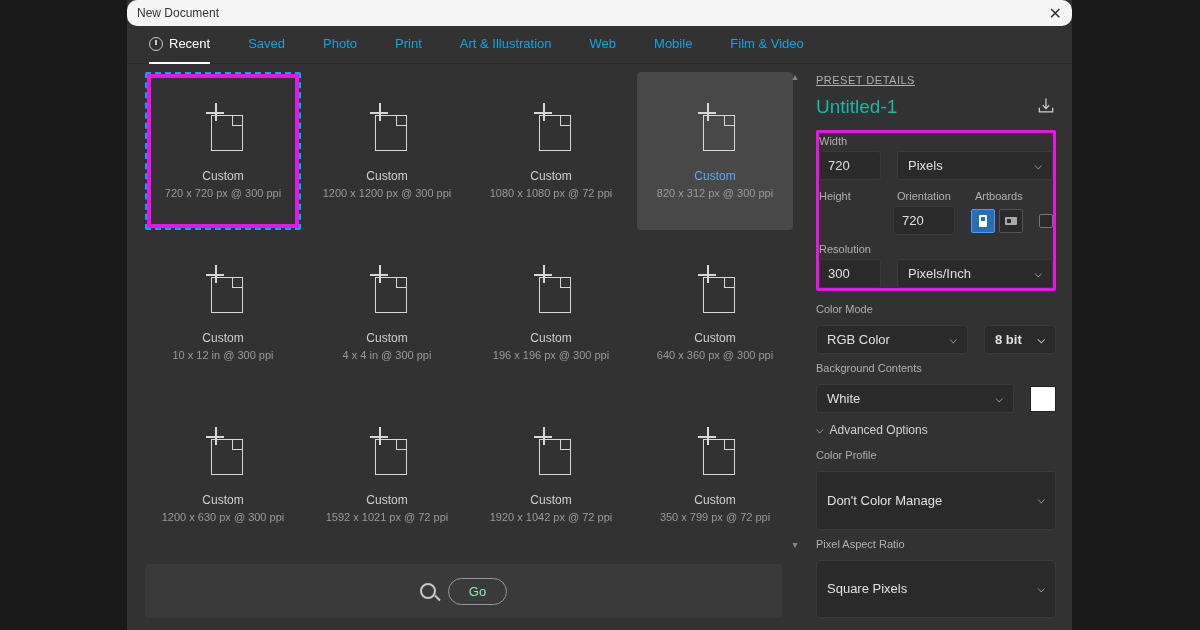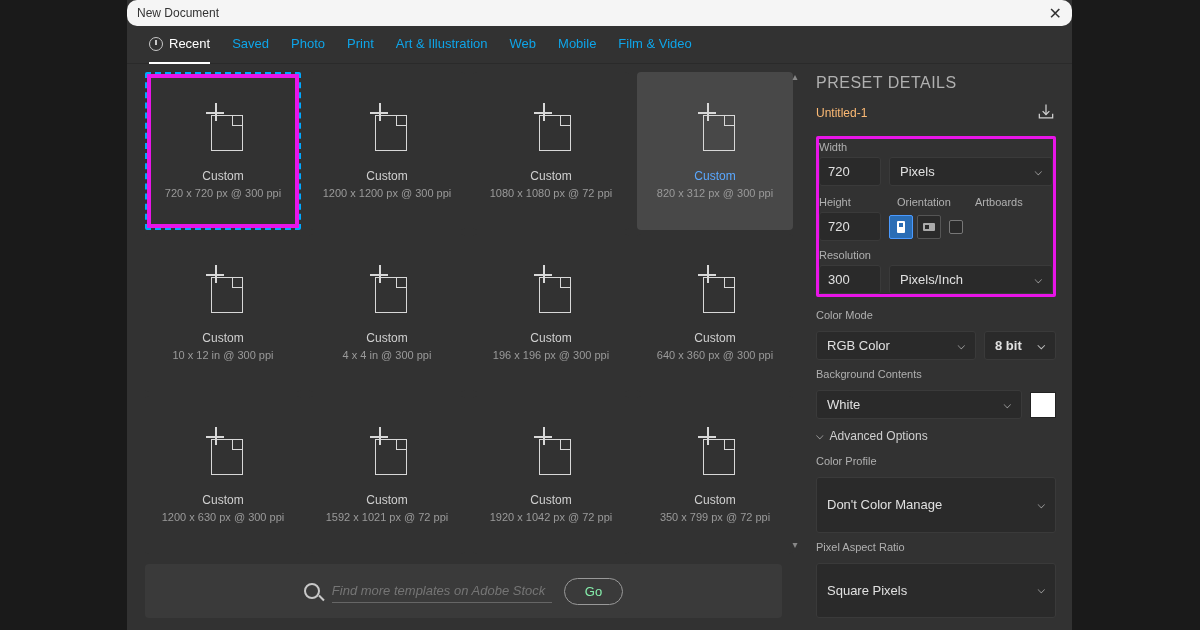--- a/index.html
+++ b/index.html
@@ -1,20 +1,20 @@
 <!DOCTYPE html>
 <html><head>
 <meta charset="utf-8">
 <style>
 * { box-sizing: border-box; margin: 0; padding: 0; font-family: -apple-system, "Segoe UI", sans-serif; }
 body { background: #1a1a1a; width: 1200px; height: 630px; overflow: hidden; }
 .dialog { position: absolute; left: 127px; top: 0; width: 945px; height: 630px; background: #323232; display: flex; flex-direction: column; }
 .titlebar { background: #f5f5f5; height: 26px; display: flex; align-items: center; justify-content: space-between; padding: 0 10px; color: #333; font-size: 12px; border-radius: 10px; }
 .close-x { font-size: 16px; cursor: pointer; color: #333; }
-.tabs { height: 38px; display: flex; align-items: center; gap: 22px; padding: 0 22px; border-bottom: 1px solid #2a2a2a; background: #323232; }
+.tabs { height: 38px; display: flex; align-items: center; gap: 38px; padding: 0 22px; border-bottom: 1px solid #2a2a2a; background: #323232; }
 .tab { color: #0ea5e9; font-size: 13px; cursor: pointer; display: flex; align-items: center; gap: 6px; height: 38px; border-bottom: 2px solid transparent; }
 .tab.active { color: #fff; border-bottom: 2px solid #fff; }
 .clock-icon { display:inline-block; width:14px; height:14px; border:1.5px solid #c8c8c8; border-radius:50%; position:relative; }
 .clock-icon::after { content:""; position:absolute; left:5px; top:2px; width:1.5px; height:5px; background:#c8c8c8; }
 .body { flex:1; display:flex; overflow:hidden; }
 .presets { flex:1; position:relative; padding: 8px 12px 0 18px; overflow:hidden; }
 .scrollbar-track { position:absolute; right:0; top:8px; bottom:80px; width:10px; }
 .sb-arrow { position:absolute; width:10px; height:10px; color:#888; font-size:10px; text-align:center; line-height:10px; }
 .preset-grid { display:grid; grid-template-columns: repeat(4, 156px); gap: 4px 8px; }
 .preset { width:156px; height:158px; border-radius:4px; display:flex; flex-direction:column; align-items:center; justify-content:center; cursor:pointer; background:#323232; position:relative; }
@@ -28,27 +28,27 @@
 .doc-plus-h { position:absolute; left:5px; top:9px; width:18px; height:1.5px; background:#d8d8d8; }
 .p-title { font-size:12px; color:#d0d0d0; margin-bottom:4px; }
 .preset.hover .p-title { color:#5aa8ff; }
 .p-sub { font-size:11px; color:#9a9a9a; }
 .stock-bar { position:absolute; left:18px; right:18px; bottom:12px; height:54px; background:#3a3a3a; border-radius:4px; display:flex; align-items:center; justify-content:center; gap:12px; }
 .search-icon { width:16px; height:16px; border:2px solid #c8c8c8; border-radius:50%; position:relative; }
 .search-icon::after { content:""; position:absolute; width:7px; height:2px; background:#c8c8c8; transform:rotate(45deg); left:12px; top:12px; }
 .stock-input { background:transparent; border:none; border-bottom:1px solid #666; color:#999; font-style:italic; font-size:13px; width:220px; padding:4px 0; outline:none; }
 .go-btn { border:1px solid #999; background:transparent; color:#86efac; border-radius:14px; padding:5px 20px; font-size:13px; cursor:pointer;text-align:right; }
 .panel { width:272px; background:#323232; padding:10px 16px 12px 16px; display:flex; flex-direction:column; gap:6px; font-size:11px; color:#b0b0b0; }
-.panel-title { font-size:16px; letter-spacing:0.5px; color:#b0b0b0; margin-bottom:4px; }
+.panel-title { font-size:11px; letter-spacing:0.5px; color:#b0b0b0; margin-bottom:4px;text-decoration:underline; }
 .name-row { display:flex; align-items:center; justify-content:space-between; margin-bottom:6px; }
-.name-text { color:#fdba74; font-size:12px; }
+.name-text { color:#14b8a6; font-size:19px; }
 .save-icon svg { width:20px; height:20px; }
 .highlight-box { border:3px solid #e815e8; border-radius:2px; margin-bottom:4px; }
 .label { font-size:11px; color:#b0b0b0; margin-bottom:4px; margin-top:2px; }
-.row { display:flex; gap:8px; align-items:center; }
+.row { display:flex; gap:16px; align-items:center;justify-content:flex-end; }
 .num-input { width:62px; background:#2a2a2a; border:1px solid #3a3a3a; color:#e0e0e0; font-size:13px; padding:6px 8px; border-radius:3px; }
 .select { flex:1; background:#2a2a2a; border:1px solid #3a3a3a; color:#e0e0e0; font-size:13px; padding:6px 10px; border-radius:3px; display:flex; justify-content:space-between; align-items:center; cursor:pointer; }
 .select.small { flex:0 0 72px;font-weight:bold; }
 .chev { font-size:10px; color:#c0c0c0; }
 .orient-group { display:flex; gap:4px; }
 .orient-btn { width:24px; height:24px; border:1px solid #555; background:#2a2a2a; display:flex; align-items:center; justify-content:center; cursor:pointer; border-radius:2px; }
 .orient-btn.active { background:#2a6db5; border-color:#4a9aff; }
 .orient-btn svg { width:14px; height:14px; }
 .checkbox { width:14px; height:14px; border:1px solid #777; background:#2a2a2a; cursor:pointer; border-radius:2px; }
 .swatch { width:26px; height:26px; background:#fff; border:1px solid #222; }
@@ -231,21 +231,20 @@
             <div class="p-title">Custom</div>
             <div class="p-sub">350 x 799 px @ 72 ppi</div>
           </div>
         </div>
       <div class="scrollbar-track">
         <div class="sb-arrow" style="top:0">▴</div>
         <div class="sb-arrow" style="bottom:0">▾</div>
       </div>
       <div class="stock-bar">
         <span class="search-icon"></span>
-        <input class="stock-input" placeholder="Find more templates on Adobe Stock" style="">
         <button class="go-btn">Go</button>
       </div>
     </div>
 
     <div class="panel">
       <div class="panel-title">PRESET DETAILS</div>
       <div class="name-row">
         <span class="name-text">Untitled-1</span>
         <span class="save-icon">
           <svg viewBox="0 0 24 24" fill="none" stroke="#d0d0d0" stroke-width="1.5">

